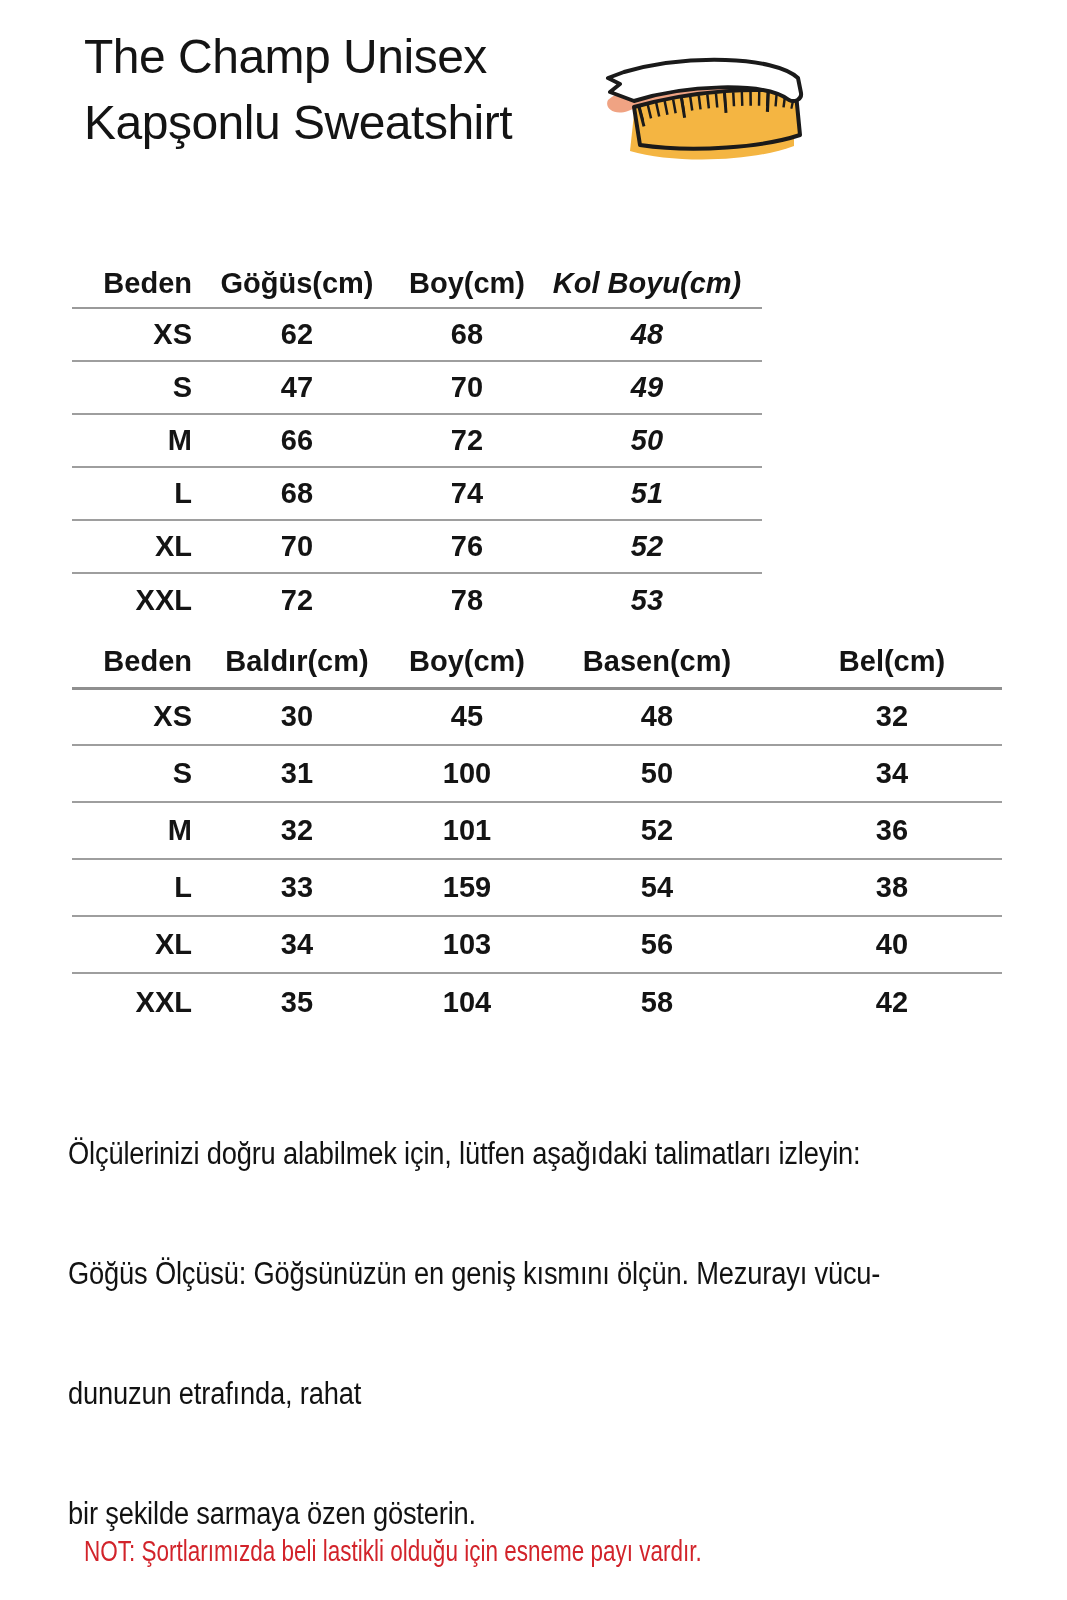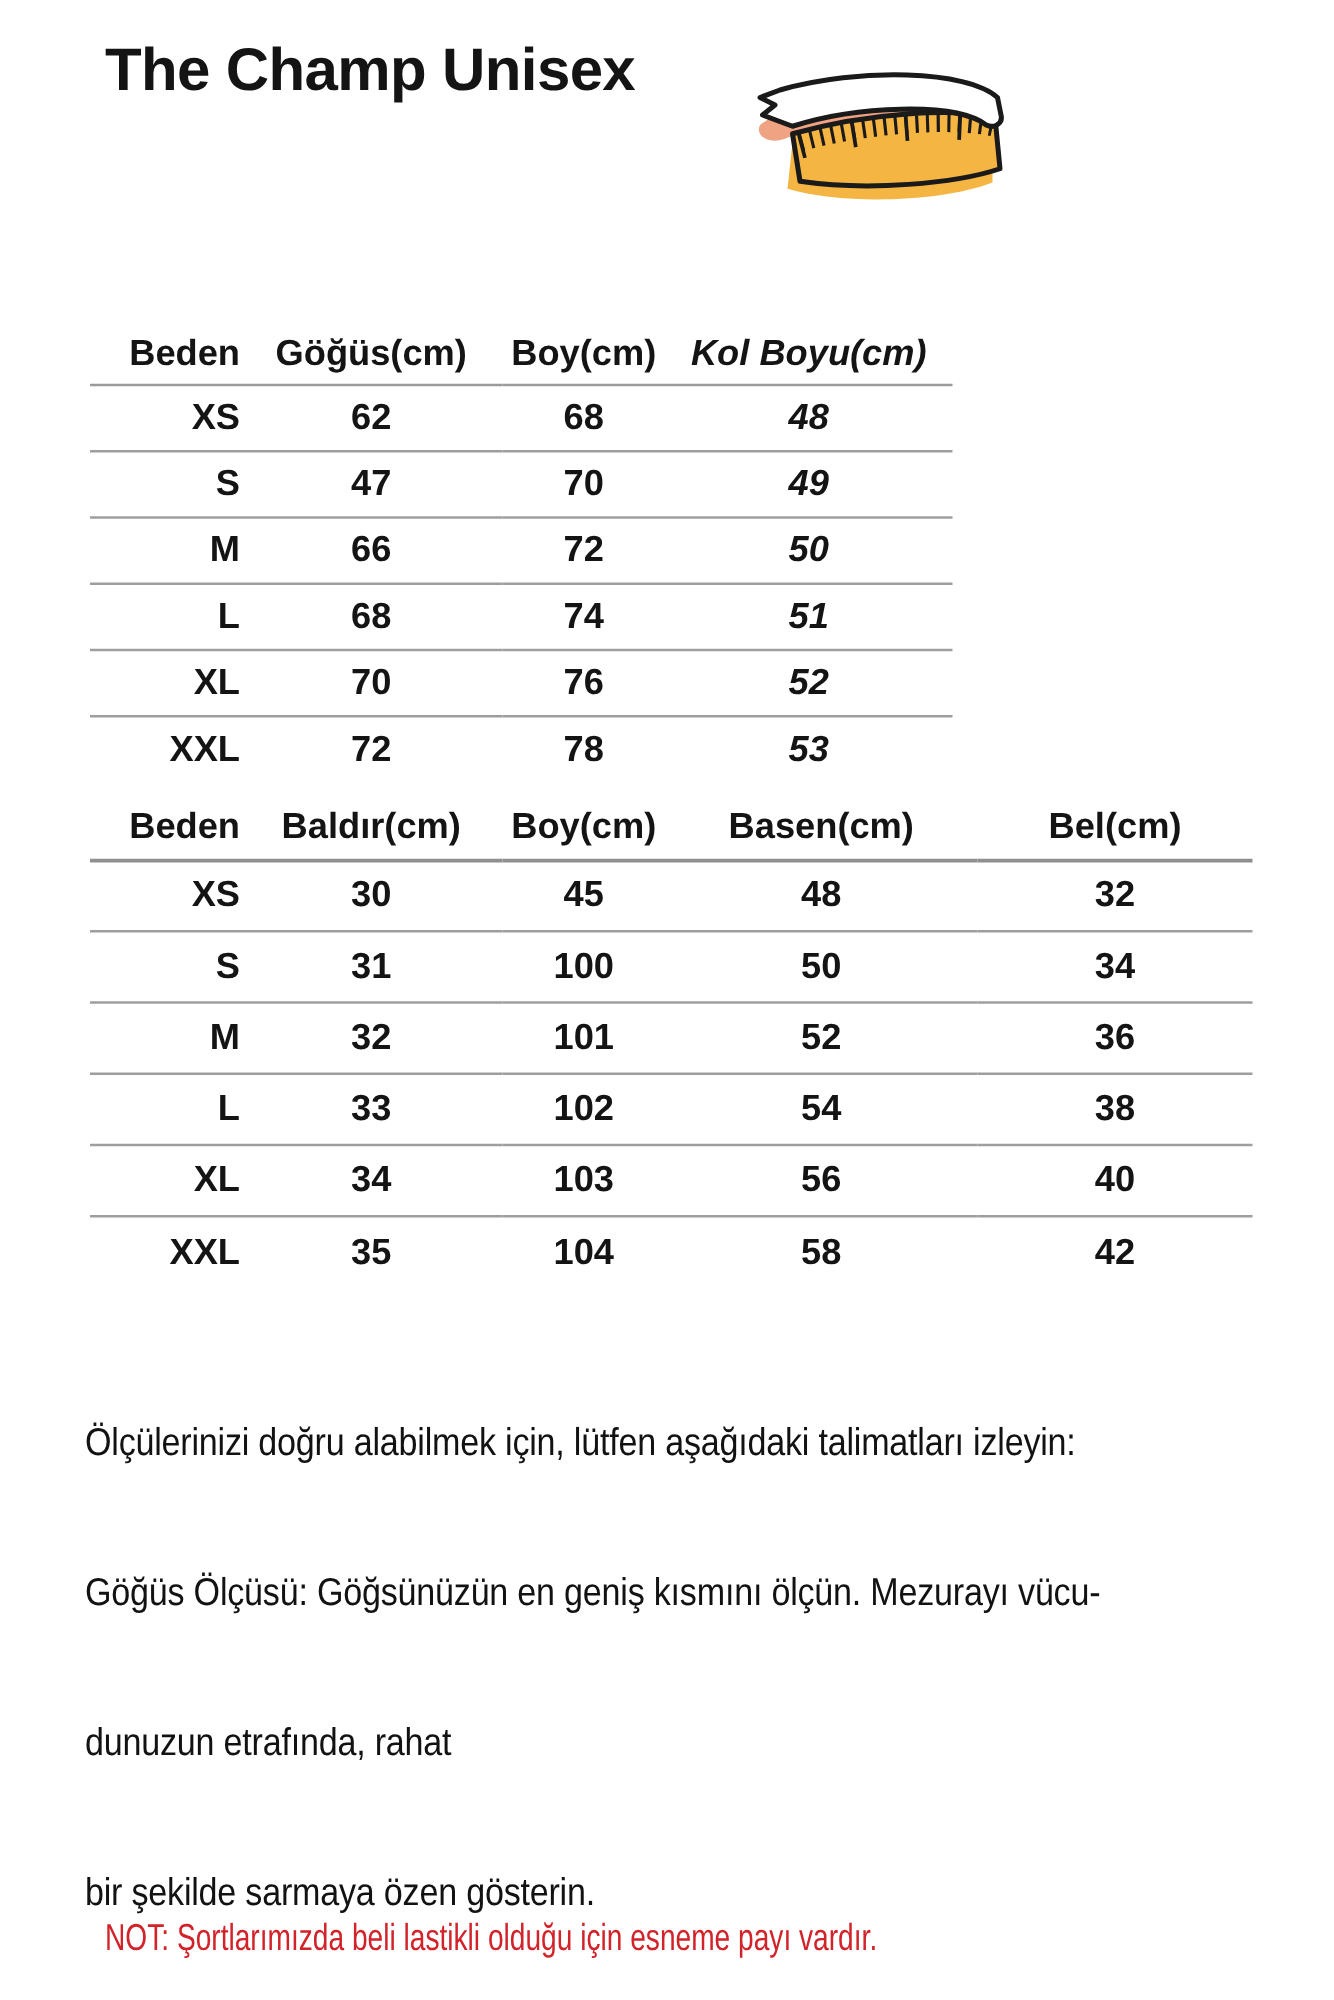--- a/index.html
+++ b/index.html
@@ -3,21 +3,21 @@
 <meta charset="utf-8">
 <style>
   * { margin:0; padding:0; box-sizing:border-box; }
   html,body { background:#ffffff; }
   .page {
     position:relative; width:1067px; height:1600px; background:#ffffff;
     font-family:"Liberation Sans", sans-serif; color:#141414; overflow:hidden;
   }
   .title {
     position:absolute; left:84px; top:24px;
-    font-size:48px; font-weight:700; line-height:66px; letter-spacing:-0.5px;
+    font-size:48px; font-weight:400; line-height:66px; letter-spacing:-0.5px;
     white-space:pre;
   }
   .tape { position:absolute; left:592px; top:48px; width:218px; height:114px; }
 
   table { border-collapse:collapse; position:absolute; table-layout:fixed; }
   th, td { font-weight:700; vertical-align:middle; text-align:center; padding:0; }
   .t1 { left:72px; top:260px; width:690px; }
   .t2 { left:72px; top:636px; width:930px; }
   .t1 th, .t1 td, .t2 th, .t2 td { font-size:29px; }
   th.c0, td.c0 { text-align:right; padding-left:10px; }
@@ -41,21 +41,21 @@
     position:absolute; left:84px; top:1534px;
     font-size:30px; font-weight:400;
     transform:scaleX(0.75); transform-origin:left top; white-space:pre;
   }
 </style>
 </head>
 <body>
 
 <div class="page">
 
-  <h1 class="title"><span>The Champ Unisex</span><br><br></h1>
+  <h1 class="title"><span>The Champ Unisex</span><br><span>Kapşonlu Sweatshirt</span><br></h1>
 
   <div class="tape">
     <svg viewBox="0 0 218 114" width="218" height="114">
 
       <path d="M16,52 C42,30 150,13 196,33 C212,40 210,57 192,61 C150,42 72,48 36,63 C22,68 12,60 16,52 Z" fill="#f0a383"></path>
 
       <path d="M42,66 C100,48 172,44 202,54 L202,98 C160,114 82,116 38,103 Z" fill="#f4b542"></path>
 
       <path d="M42,59 C102,42 172,38 204,46 L208,87 C172,99 102,105 48,97 Z" fill="#f4b542" stroke="#1a1a1a" stroke-width="4" stroke-linejoin="round"></path>
 
@@ -144,21 +144,21 @@
       <tr>
         <td class="c0">M</td>
         <td class="c1">32</td>
         <td class="c2">101</td>
         <td class="c3">52</td>
         <td class="c4">36</td>
       </tr>
       <tr>
         <td class="c0">L</td>
         <td class="c1">33</td>
-        <td class="c2">102</td>
+        <td class="c2">159</td>
         <td class="c3">54</td>
         <td class="c4">38</td>
       </tr>
       <tr>
         <td class="c0">XL</td>
         <td class="c1">34</td>
         <td class="c2">103</td>
         <td class="c3">56</td>
         <td class="c4">40</td>
       </tr>

